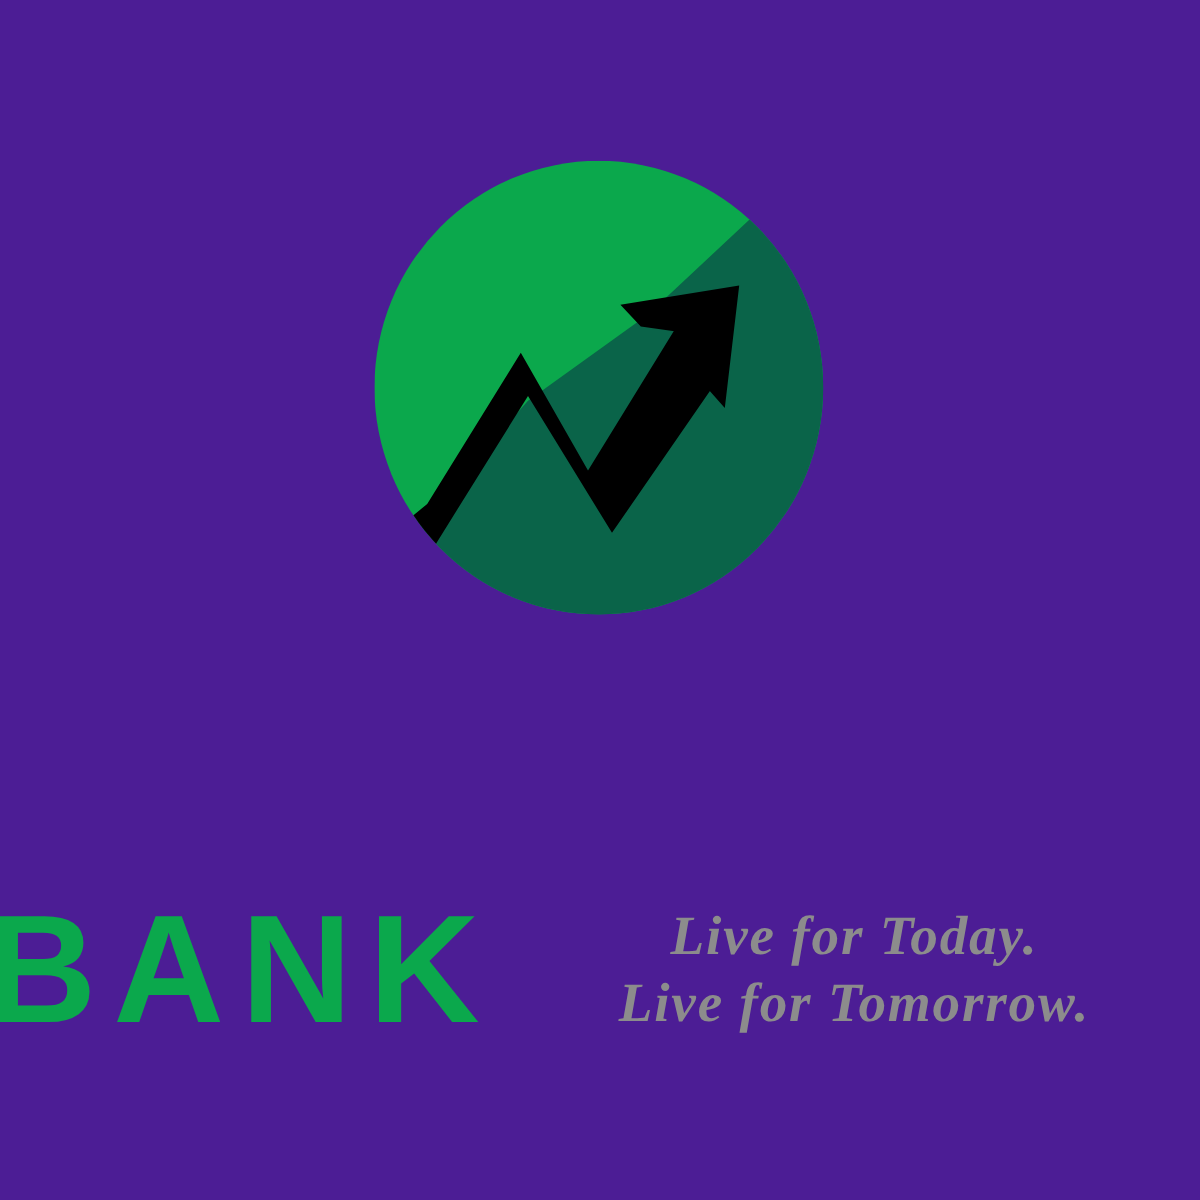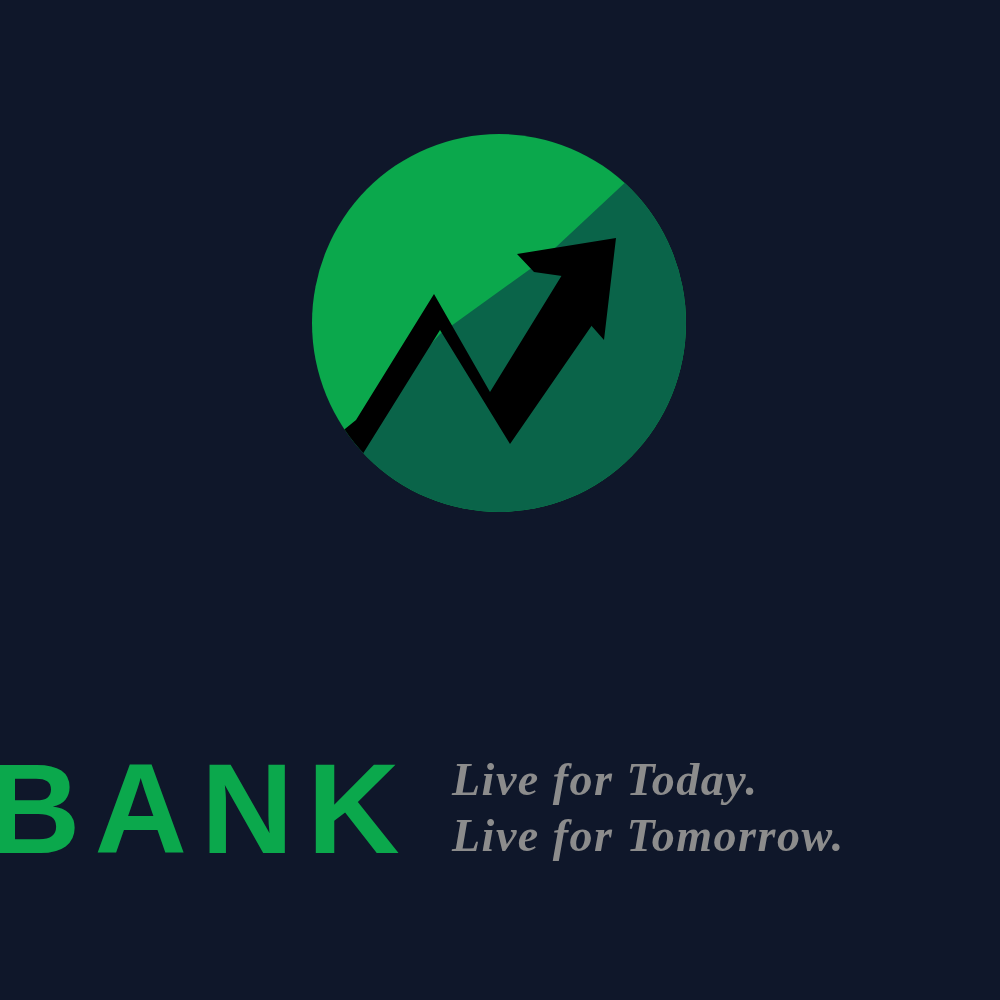--- a/index.html
+++ b/index.html
@@ -5,21 +5,21 @@
 <style>
   html, body {
     margin: 0;
     padding: 0;
     background: #000000;
   }
   #canvas {
     position: relative;
     width: 1000px;
     height: 1000px;
-    background: #0f172a;
+    background: #4c1d95;
     overflow: hidden;
     font-family: "Liberation Sans", sans-serif;
   }
 
   
   #logo-mark {
     position: absolute;
     left: 312px;
     top: 134px;
     width: 374px;
@@ -60,20 +60,21 @@
   .tagline-line {
     font-family: "Liberation Serif", "DejaVu Serif", serif;
     font-style: italic;
     font-weight: 700;
     font-size: 46px;
     line-height: 56px;
     letter-spacing: 1.5px;
     color: #8C8C8C;
     white-space: nowrap;
     margin: 0;
+    text-align: center;
   }
 </style>
 </head>
 <body>
 
 <div id="canvas">
 
   <div id="logo-mark">
     <svg viewBox="0 0 374 378" xmlns="http://www.w3.org/2000/svg" aria-hidden="true">
       <defs>

